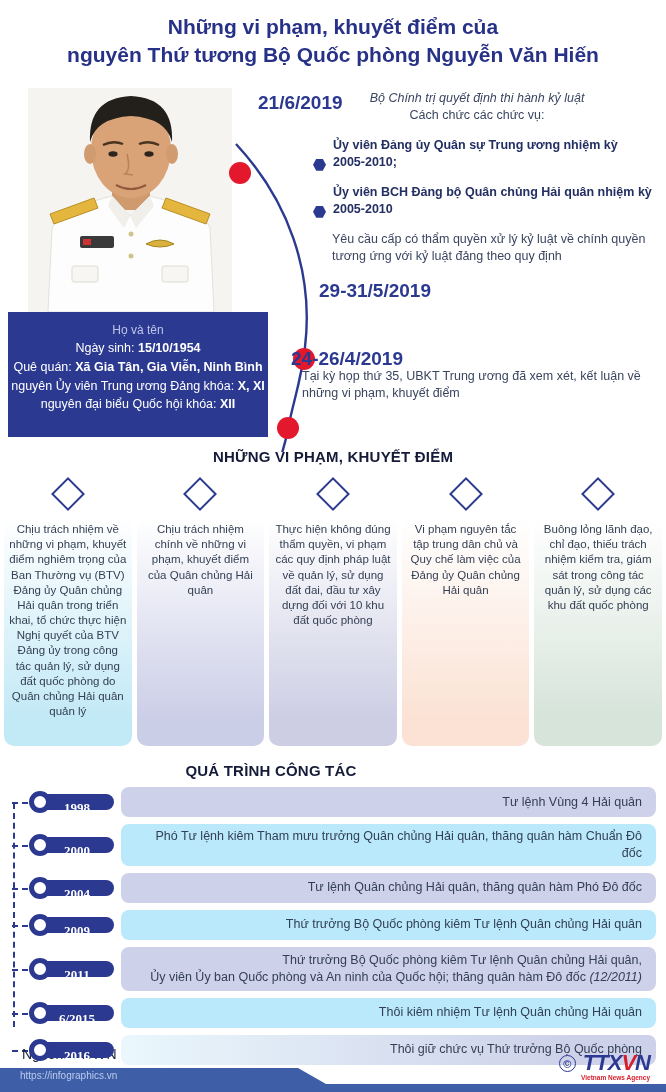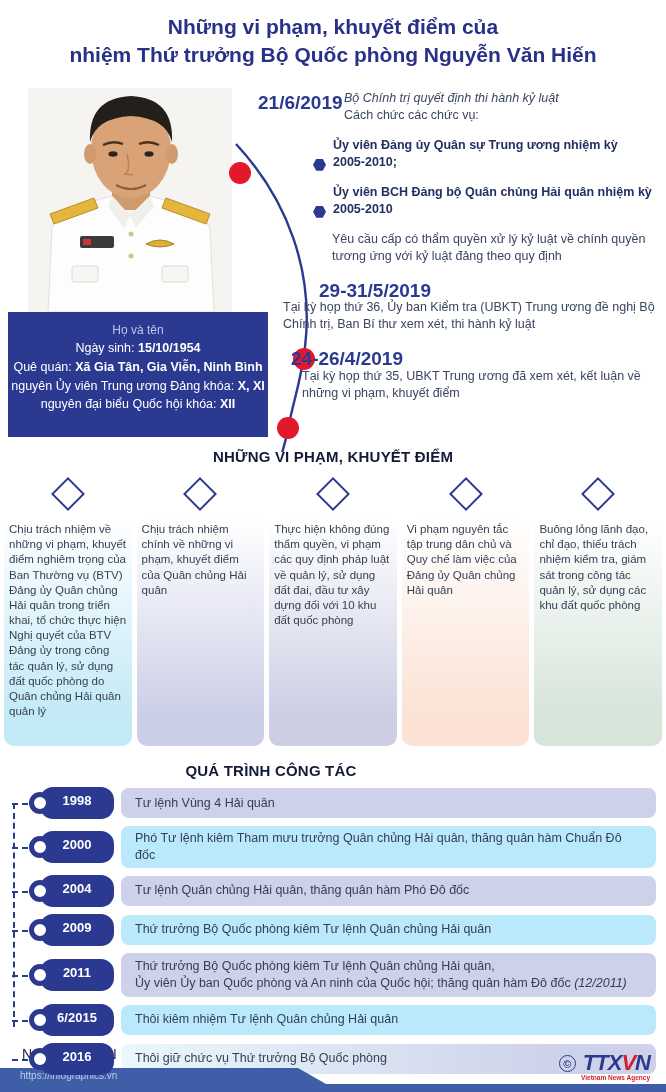--- a/index.html
+++ b/index.html
@@ -27,33 +27,33 @@
   .profile .b{font-weight:bold;}
   
   .sec-head{text-align:center;font-weight:bold;font-size:15px;color:var(--heading-dark);letter-spacing:.2px;}
   .vio-head{position:absolute;left:0;top:448px;width:666px;}
   .vio-row{position:absolute;left:4px;top:478px;width:658px;display:flex;gap:5px;}
   .vio-col{flex:1;display:flex;flex-direction:column;align-items:center;}
   .diamond{width:20px;height:20px;border:2.5px solid var(--brand-blue);transform:rotate(45deg);
            margin:4px 0 12px 0;background:#fff;}
   .vio-box{width:100%;box-sizing:border-box;min-height:228px;border-radius:10px;padding:4px 5px;
            background:linear-gradient(180deg,rgba(255,255,255,.96) 0%,var(--c) 88%);
-           font-size:11.5px;line-height:1.32;color:#333f53;text-align:left;}
+           font-size:11.5px;line-height:1.32;color:#333f53;text-align:center;}
   
   .car-head{position:absolute;left:0;top:762px;width:542px;}
   .career{position:absolute;left:0;top:787px;width:666px;}
   .vline{position:absolute;left:13px;top:16px;height:224px;border-left:2px dashed var(--brand-blue);}
   .c-row{position:relative;margin:0 10px 7px 40px;display:flex;align-items:center;}
   .connector{position:absolute;left:-28px;top:50%;width:26px;border-top:2px dashed var(--brand-blue);}
-  .pill{position:relative;z-index:2;flex:0 0 74px;height:32px;line-height:28px;border-radius:13px;
-        background:var(--brand-blue);color:#fff;font-weight:bold;font-size:13px;text-align:center;}
+  .pill{position:relative;z-index:2;flex:0 0 74px;height:16px;line-height:28px;border-radius:13px;
+        background:var(--brand-blue);color:#fff;font-weight:bold;font-size:13px;text-align:center;font-family:Liberation Serif, serif;}
   .ring{position:absolute;z-index:3;left:-11px;top:50%;margin-top:-11px;width:22px;height:22px;
         box-sizing:border-box;border-radius:50%;background:#fff;border:5px solid var(--brand-blue);}
   .bar{flex:1;margin-left:7px;min-height:30px;border-radius:8px;display:flex;flex-direction:column;
-       justify-content:center;padding:4px 14px;box-sizing:border-box;font-size:12.5px;color:#333f55;line-height:1.35;}
+       justify-content:center;padding:4px 14px;box-sizing:border-box;font-size:12.5px;color:#333f55;line-height:1.35;text-align:right;}
   .bar.cyan{background:var(--bar-cyan);}
   .bar.lav{background:var(--bar-lavender);}
   .bar.mix{background:linear-gradient(90deg,#eaf7fc 0%,var(--bar-lavender) 85%);}
   .bar .it{font-style:italic;}
   .bar.tall{min-height:44px;}
   
   .source{position:absolute;left:22px;top:1046px;font-size:14px;color:#20273c;}
   .banner{position:absolute;left:0;bottom:0;width:666px;height:24px;background:var(--banner-blue);
           clip-path:polygon(0 0,298px 0,326px 16px,666px 16px,666px 24px,0 24px);}
   .banner span{position:absolute;left:20px;top:2px;font-size:10px;color:#bccaec;}
@@ -65,21 +65,21 @@
   .ttxvn .red{color:var(--logo-red);}
   .logo .sub{font-size:6.5px;color:var(--logo-red);font-weight:bold;margin-top:-2px;}
 </style>
 </head>
 <body>
 
 <div class="page">
 
   <div class="title">
     <div>Những vi phạm, khuyết điểm của</div>
-    <div>nhiệm Thứ trưởng Bộ Quốc phòng Nguyễn Văn Hiến</div>
+    <div>nguyên Thứ tương Bộ Quốc phòng Nguyễn Văn Hiến</div>
   </div>
 
   <div class="top">
 
     <div class="photo">
       <svg width="204" height="224" viewBox="0 0 204 224">
         <rect x="0" y="0" width="204" height="224" fill="#f5f4f1"></rect>
 
         <rect x="84" y="88" width="38" height="34" rx="10" fill="#cf9a6e"></rect>
 
@@ -114,36 +114,35 @@
     </div>
 
     <svg class="curve-svg" viewBox="0 0 666 380">
       <path d="M 236 72 C 288 128 314 200 305 275 C 301 310 293 330 288 357 C 281 393 268 422 248 452" fill="none" stroke="#2b3990" stroke-width="2.4"></path>
       <circle cx="240" cy="101" r="11" fill="#e4182d"></circle>
       <circle cx="304" cy="287" r="11" fill="#e4182d"></circle>
       <circle cx="288" cy="356" r="11" fill="#e4182d"></circle>
     </svg>
 
     <div class="t-date" style="left:258px;top:8px;">21/6/2019</div>
-    <div class="t-text" style="left:344px;top:6px;width:322px;">
+    <div class="t-text" style="left:316px;top:6px;width:322px;text-align:center;">
       <span class="it">Bộ Chính trị quyết định thi hành kỷ luật</span><br>
       <span>Cách chức các chức vụ:</span>
     </div>
     <div class="t-bullet" style="left:313px;top:53px;width:330px;">
       <span class="hex"></span>
       <span>Ủy viên Đảng ủy Quân sự Trung ương nhiệm kỳ 2005-2010;</span>
     </div>
     <div class="t-bullet" style="left:313px;top:100px;width:340px;">
       <span class="hex"></span>
       <span>Ủy viên BCH Đảng bộ Quân chủng Hải quân nhiệm kỳ 2005-2010</span>
     </div>
     <div class="t-text" style="left:332px;top:147px;width:322px;">Yêu cầu cấp có thẩm quyền xử lý kỷ luật về chính quyền tương ứng với kỷ luật đảng theo quy định</div>
 
     <div class="t-date" style="left:319px;top:196px;">29-31/5/2019</div>
-    <div class="t-text" style="left:283px;top:215px;width:372px;">Tại kỳ họp thứ 36, Ủy ban Kiểm tra (UBKT) Trung ương đề nghị Bộ Chính trị, Ban Bí thư xem xét, thi hành kỷ luật</div>
 
     <div class="t-date" style="left:291px;top:264px;">24-26/4/2019</div>
     <div class="t-text" style="left:302px;top:284px;width:360px;">Tại kỳ họp thứ 35, UBKT Trung ương đã xem xét, kết luận về những vi phạm, khuyết điểm</div>
 
     <div class="profile">
       <div class="lbl-light">Họ và tên</div>
       <div>
         <span>Ngày sinh:</span>
         <span class="b">15/10/1954</span>
       </div>

